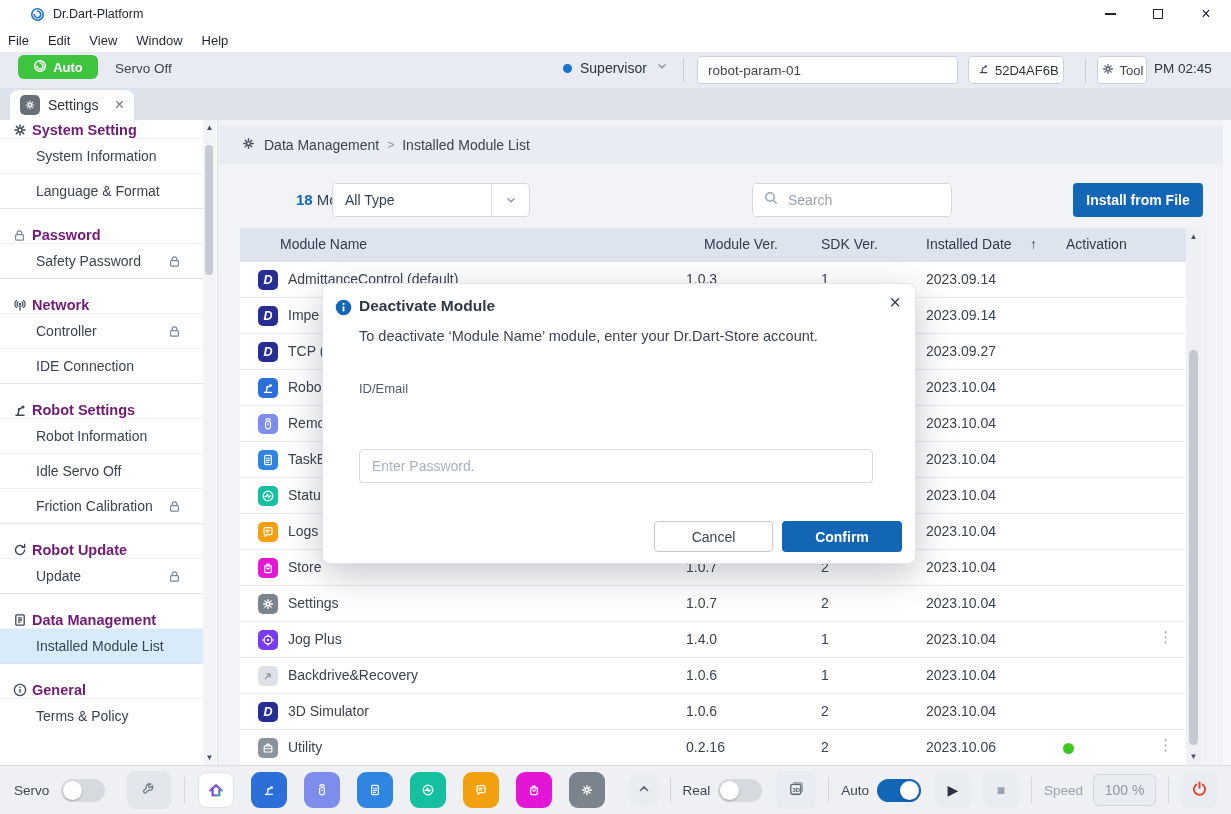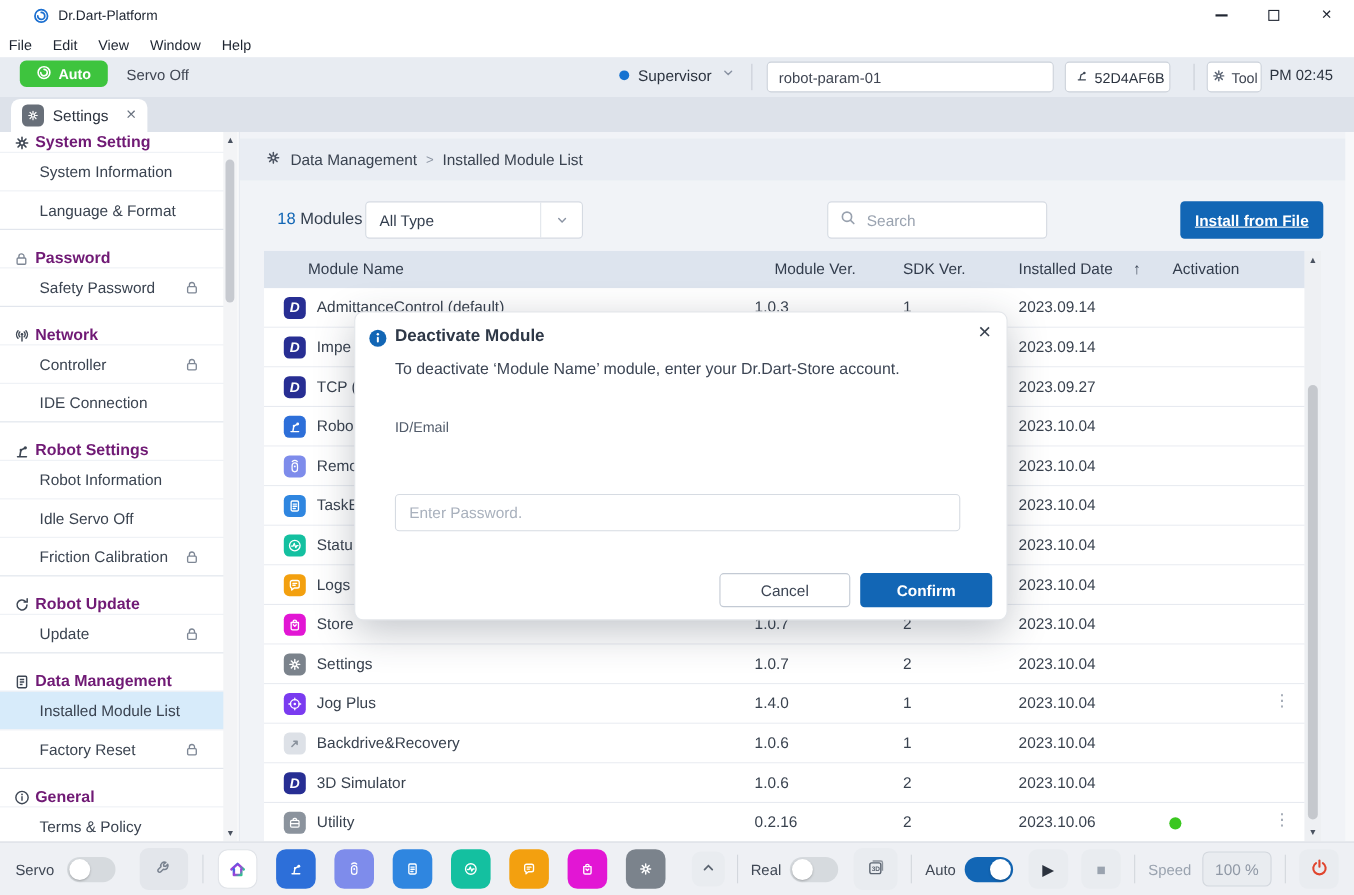--- a/index.html
+++ b/index.html
@@ -53,30 +53,30 @@
   .side-scroll{position:absolute;right:1px;top:0;width:13px;height:645px;background:#f3f4f6;}
   .side-scroll .thumb{position:absolute;left:2px;top:25px;width:8px;height:130px;background:#c7cad0;border-radius:4px;}
   .scroll-arrow{position:absolute;left:0;width:13px;text-align:center;font-size:8px;color:#4a5260;}
 
   
   .main{position:absolute;left:218px;top:120px;width:1013px;height:645px;background:#f1f3f7;}
   .crumb-band{position:absolute;left:0;top:6px;width:1013px;height:38px;background:#e9edf3;display:flex;align-items:center;padding-left:23px;gap:8px;font-size:14px;color:#3a4350;}
   .crumb-sep{color:#8b94a2;font-size:12px;}
   .filters{position:absolute;left:0;top:63px;width:1013px;height:34px;}
   .mod-count{position:absolute;left:34px;top:8px;font-size:15px;color:#333e4e;}
-  .mod-count b{color:var(--accent);font-weight:normal;}
+  .mod-count b{color:var(--accent);font-weight:bold;margin-left:44px;}
   .select{position:absolute;top:0;height:34px;background:#fff;border:1px solid #d5dae2;border-radius:4px;display:flex;align-items:center;font-size:14px;color:#333e4e;}
   .select .sel-text{padding-left:12px;flex:1;}
   .select .sel-chev{width:38px;height:100%;border-left:1px solid #e2e6ec;display:flex;align-items:center;justify-content:center;}
   .sel-type{left:114px;width:198px;}
   .sel-status{left:324px;width:200px;}
   .searchbox{position:absolute;left:534px;top:0;width:200px;height:34px;background:#fff;border:1px solid #d5dae2;border-radius:4px;display:flex;align-items:center;padding:0 10px;gap:7px;}
   .searchbox input{border:none;outline:none;flex:1;font-size:14px;color:#333e4e;background:transparent;}
   .searchbox input::placeholder{color:#9aa3b0;}
-  .install-btn{position:absolute;left:855px;top:0;width:130px;height:34px;background:var(--accent);color:#fff;border:none;border-radius:4px;font-size:14px;font-weight:bold;cursor:pointer;text-decoration:underline;}
+  .install-btn{position:absolute;left:855px;top:0;width:130px;height:34px;background:var(--accent);color:#fff;border:none;border-radius:4px;font-size:14px;font-weight:bold;cursor:pointer;}
 
   
   .table{position:absolute;left:22px;top:108px;width:961px;height:537px;overflow:hidden;}
   .thead{position:absolute;left:0;top:0;width:946px;height:34px;background:#dde4ee;font-size:14px;color:#323c4c;}
   .thead span{position:absolute;top:8px;}
   .rows{position:absolute;left:0;top:34px;width:946px;}
   .trow{position:relative;height:36px;background:#fff;border-bottom:1px solid #e7eaf0;font-size:14px;color:#39424f;}
   .cell{position:absolute;top:9px;}
   .mod-ico{position:absolute;left:18px;top:8px;width:20px;height:20px;border-radius:5px;display:flex;align-items:center;justify-content:center;overflow:hidden;}
   .dart-glyph{color:#fff;font-weight:bold;font-style:italic;font-size:12.5px;line-height:1;}
@@ -356,32 +356,20 @@
               </g>
             </svg>
           </span>
     <span class="s-label">Data Management</span>
 
   </div>
         <div class="side-row item selected">
 
     <span class="s-label">Installed Module List</span>
 
-  </div>
-        <div class="side-row item">
-
-    <span class="s-label">Factory Reset</span>
-    <span class="s-lock">
-            <svg width="15" height="15" viewBox="0 0 16 16">
-              <g fill="none" stroke="#7e8795" stroke-width="1.3">
-                <rect x="3.8" y="7" width="8.4" height="6" rx="1"></rect>
-                <path d="M5.5 7V5.5a2.5 2.5 0 0 1 5 0V7"></path>
-              </g>
-            </svg>
-          </span>
   </div>
         <div class="side-row header">
     <span class="s-ico">
             <svg width="16" height="16" viewBox="0 0 16 16">
               <g fill="none" stroke="#3e4754" stroke-width="1.3">
                 <circle cx="8" cy="8" r="5.6"></circle>
                 <path d="M8 7.3v3.3" stroke-linecap="round"></path>
                 <circle cx="8" cy="5.2" r=".8" fill="#3e4754" stroke="none"></circle>
               </g>
             </svg>

